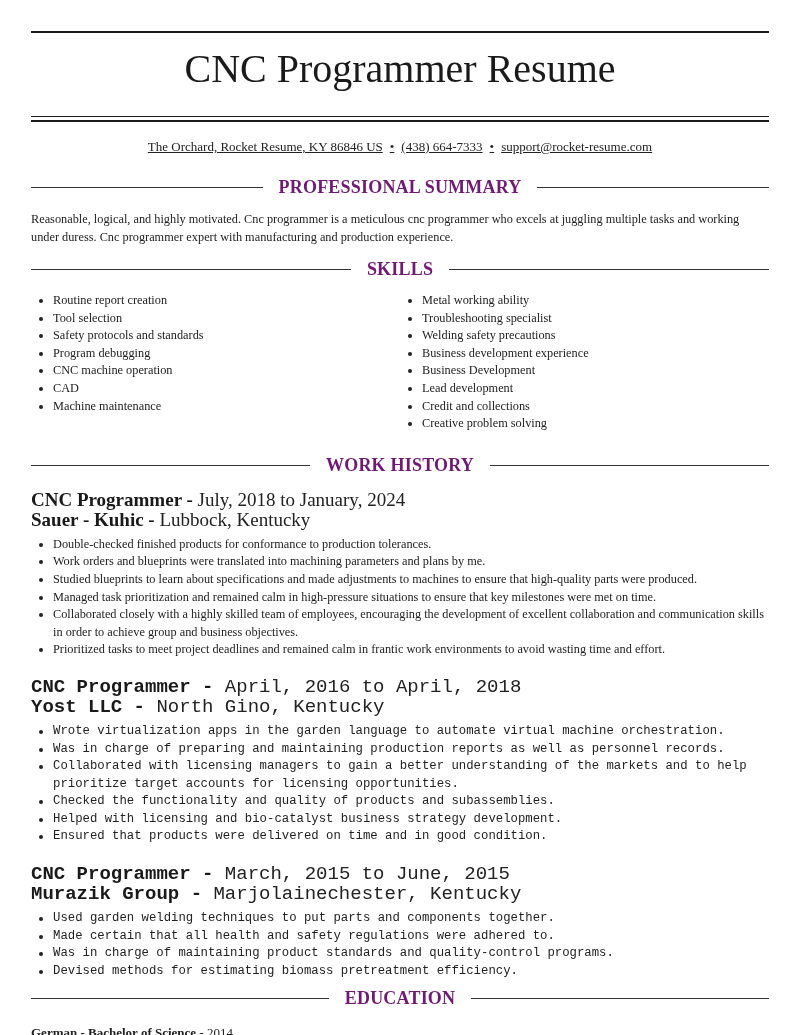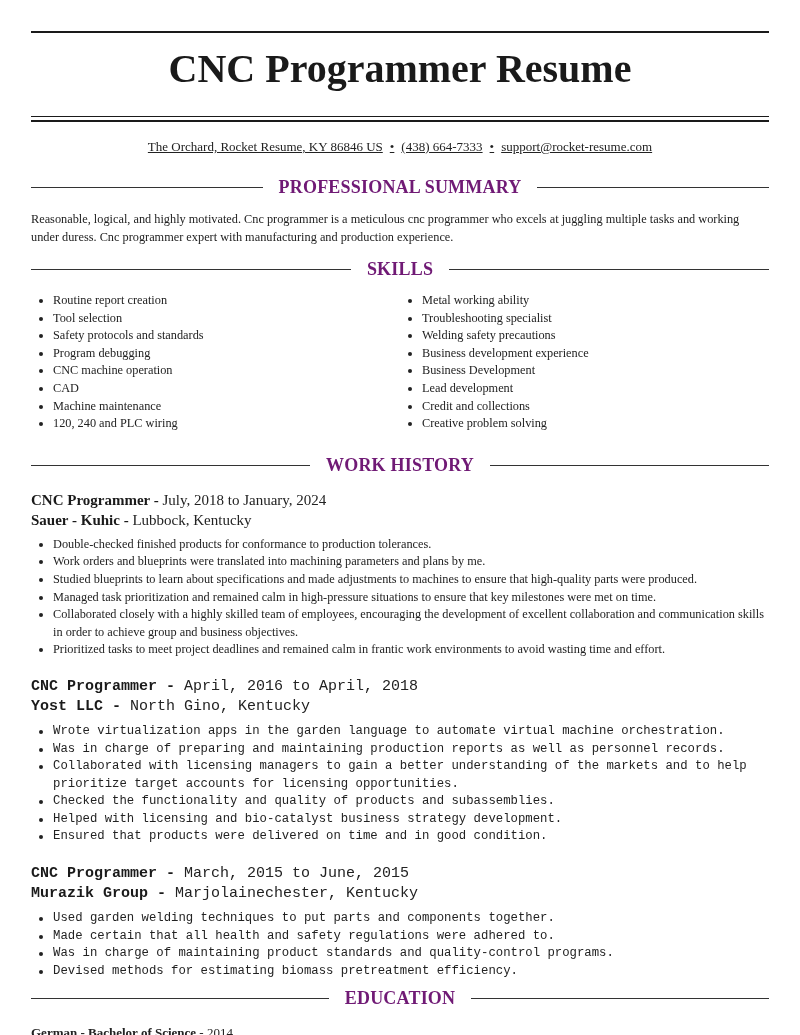--- a/index.html
+++ b/index.html
@@ -9,21 +9,21 @@
     height: 1035px;
     overflow: hidden;
     font-family: "Liberation Serif", "DejaVu Serif", serif;
     color: #222222;
   }
   .page { padding: 0 31px; position: relative; }
   .rule-top { margin-top: 31px; height: 2px; background: #1a1a1a; }
   .title {
     text-align: center;
     font-size: 40px;
-    font-weight: bold;
+    font-weight: normal;
     color: #1a1a1a;
     line-height: 1;
     margin-top: 16px;
     height: 54px;
   }
   .rule-double { margin-top: 13px; }
   .rule-double .l1 { height: 1px; background: #1a1a1a; }
   .rule-double .l2 { height: 2px; background: #1a1a1a; margin-top: 3px; }
   .contact {
     text-align: center;
@@ -69,21 +69,21 @@
     left: 8px;
     top: 7px;
     width: 4px;
     height: 4px;
     border-radius: 50%;
     background: #222;
   }
   .job { margin-top: 14px; }
   .job + .job { margin-top: 18px; font-family: Liberation Mono, monospace; }
   .job .line1, .job .line2 {
-    font-size: 15px;
+    font-size: 19px;
     line-height: 20px;
   }
   .job b { font-weight: bold; color: #1a1a1a; }
   .job ul { margin-top: 6px; list-style: none; }
   .edu { margin-top: 14px; }
   .edu .line1, .edu .line2 { font-size: 13px; line-height: 20px; }
   .edu b { font-weight: bold; }
 </style>
 </head>
 <body>
@@ -115,21 +115,20 @@
   </div>
   <div class="skills">
     <ul class="bul" id="skills-left">
         <li>Routine report creation</li>
         <li>Tool selection</li>
         <li>Safety protocols and standards</li>
         <li>Program debugging</li>
         <li>CNC machine operation</li>
         <li>CAD</li>
         <li>Machine maintenance</li>
-        <li>120, 240 and PLC wiring</li>
       </ul>
     <ul class="bul" id="skills-right">
         <li>Metal working ability</li>
         <li>Troubleshooting specialist</li>
         <li>Welding safety precautions</li>
         <li>Business development experience</li>
         <li>Business Development</li>
         <li>Lead development</li>
         <li>Credit and collections</li>
         <li>Creative problem solving</li>

